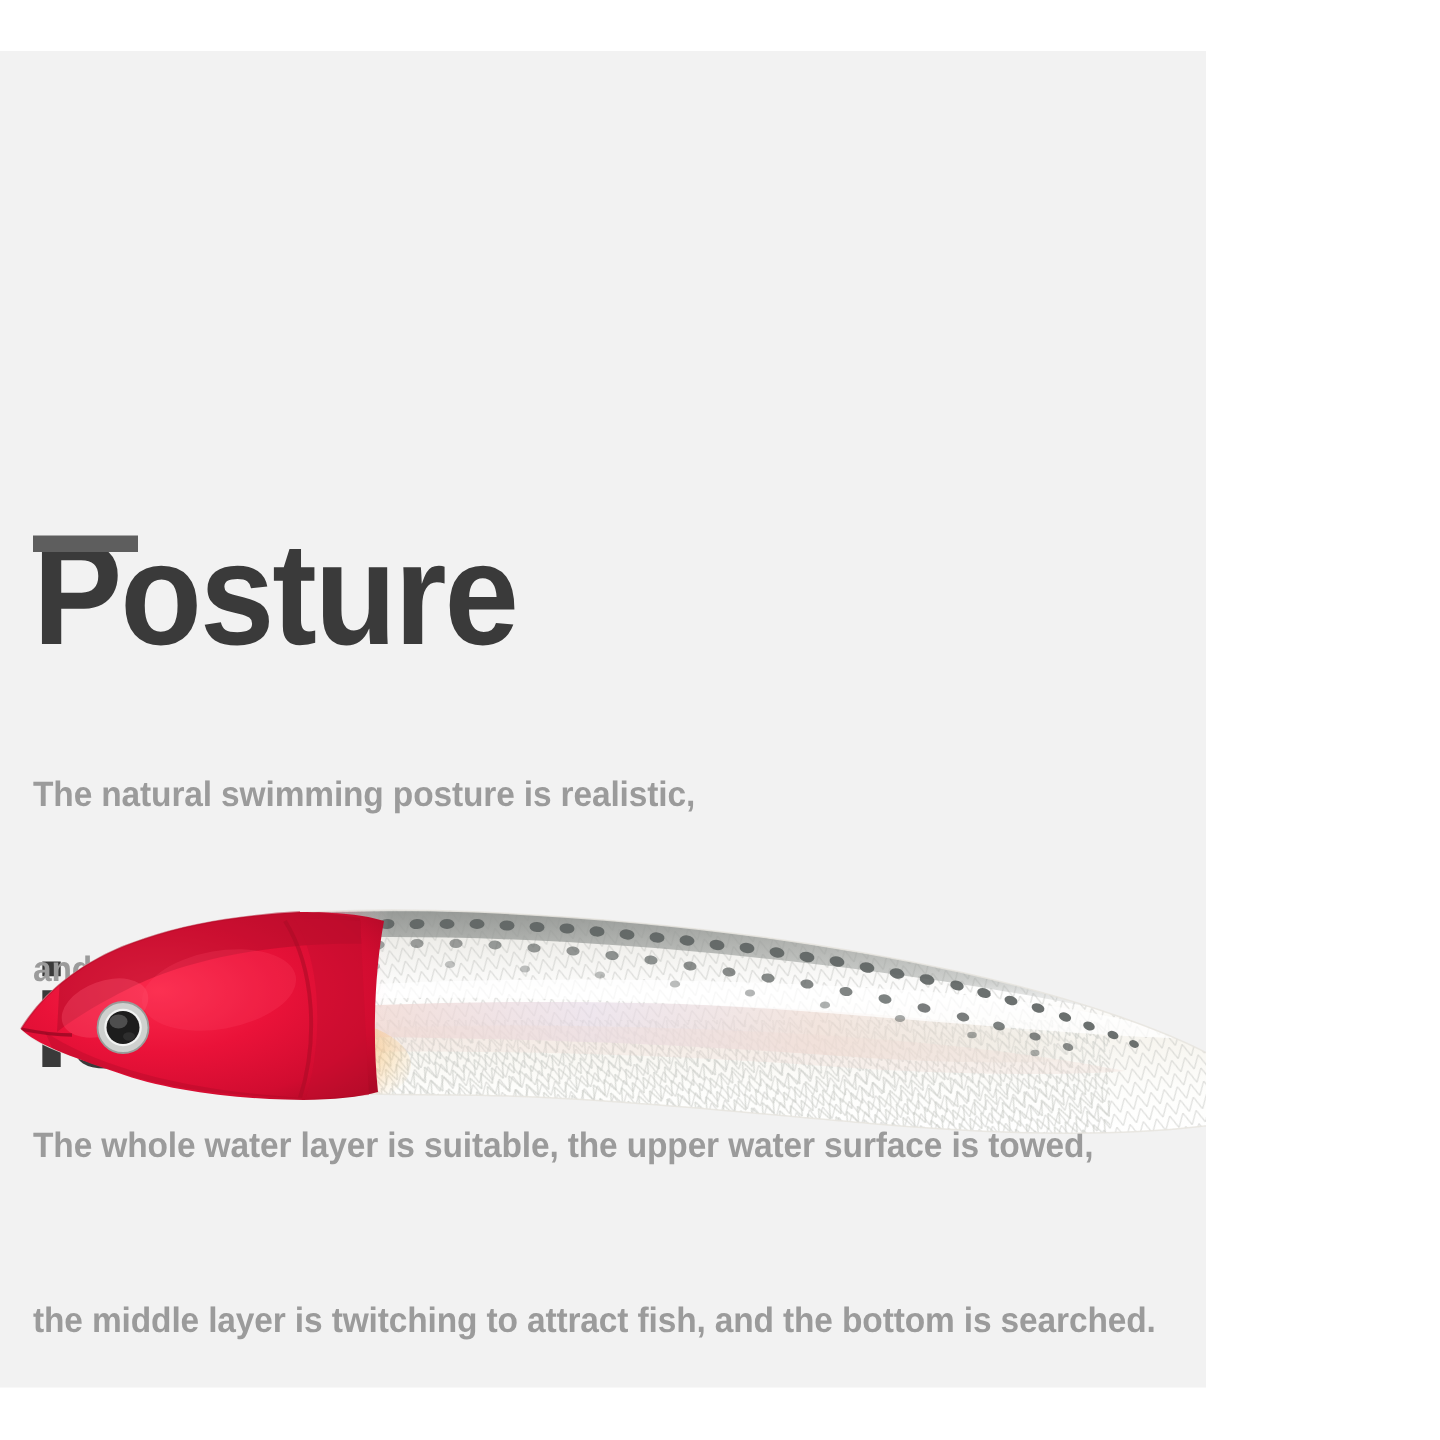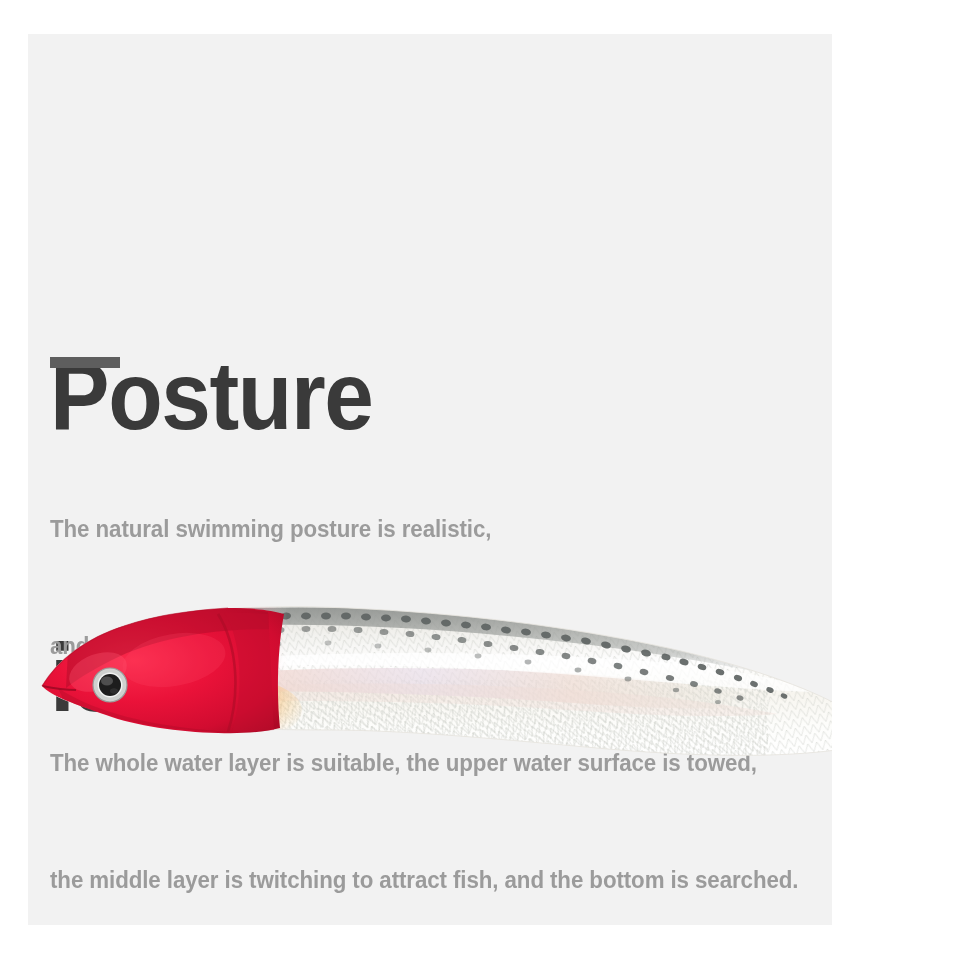--- a/index.html
+++ b/index.html
@@ -8,21 +8,20 @@
     padding: 0;
     background: #ffffff;
   }
   .page {
     position: relative;
     width: 804px;
     height: 960px;
     background: #ffffff;
     overflow: hidden;
     font-family: "Liberation Sans", "DejaVu Sans", sans-serif;
-    margin-left: 28px;
   }
 
   
   .panel {
     position: absolute;
     left: 0;
     top: 34px;
     width: 960px;
     height: 891px;
     background: #f2f2f2;

